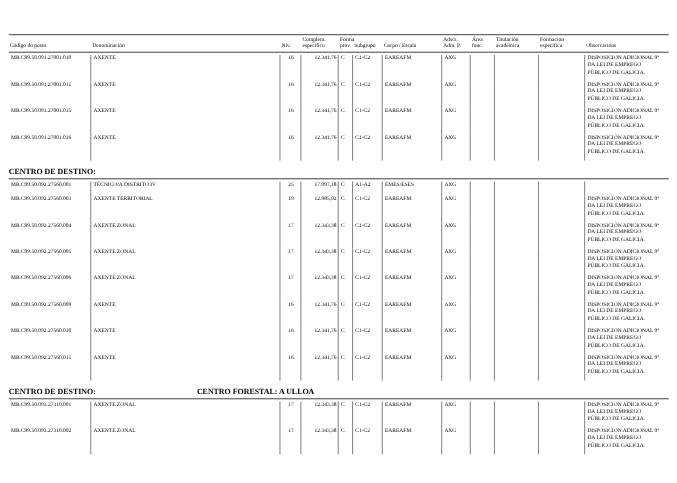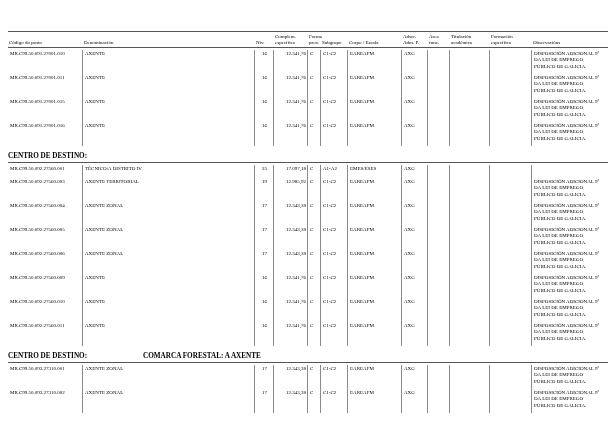--- a/index.html
+++ b/index.html
@@ -42,20 +42,21 @@
   .cell-niv { text-align: center; padding-left: 0; }
   .cell-complem { text-align: right; padding-right: 3px; }
   .obs { white-space: pre-line; }
   .centro {
     display: flex;
     font-weight: bold;
     font-size: 7.2px;
     margin-top: 6px;
     padding-bottom: 2px;
     border-bottom: 1px solid #555;
+    gap: 36px;
   }
   .centro-label { width: 135px; }
 </style>
 </head>
 <body>
 
 <div class="page">
 
   <hr class="rule">
 
@@ -288,21 +289,21 @@
         <div></div>
         <div></div>
         <div class="obs">DISPOSICIÓN ADICIONAL 9ª
 DA LEI DE EMPREGO
 PÚBLICO DE GALICIA.</div>
       </div>
     </div>
 
   <div class="centro">
     <span class="centro-label">CENTRO DE DESTINO:</span>
-    <span class="centro-value">COMARCA FORESTAL: A AXENTE</span>
+    <span class="centro-value">CENTRO FORESTAL: A ULLOA</span>
   </div>
   <div class="rows">
 
       <div class="row">
         <div>MR.C99.50.093.27310.001</div>
         <div>AXENTE ZONAL</div>
         <div class="cell-niv">17</div>
         <div class="cell-complem">12.343,38</div>
         <div>C</div>
         <div>C1-C2</div>

